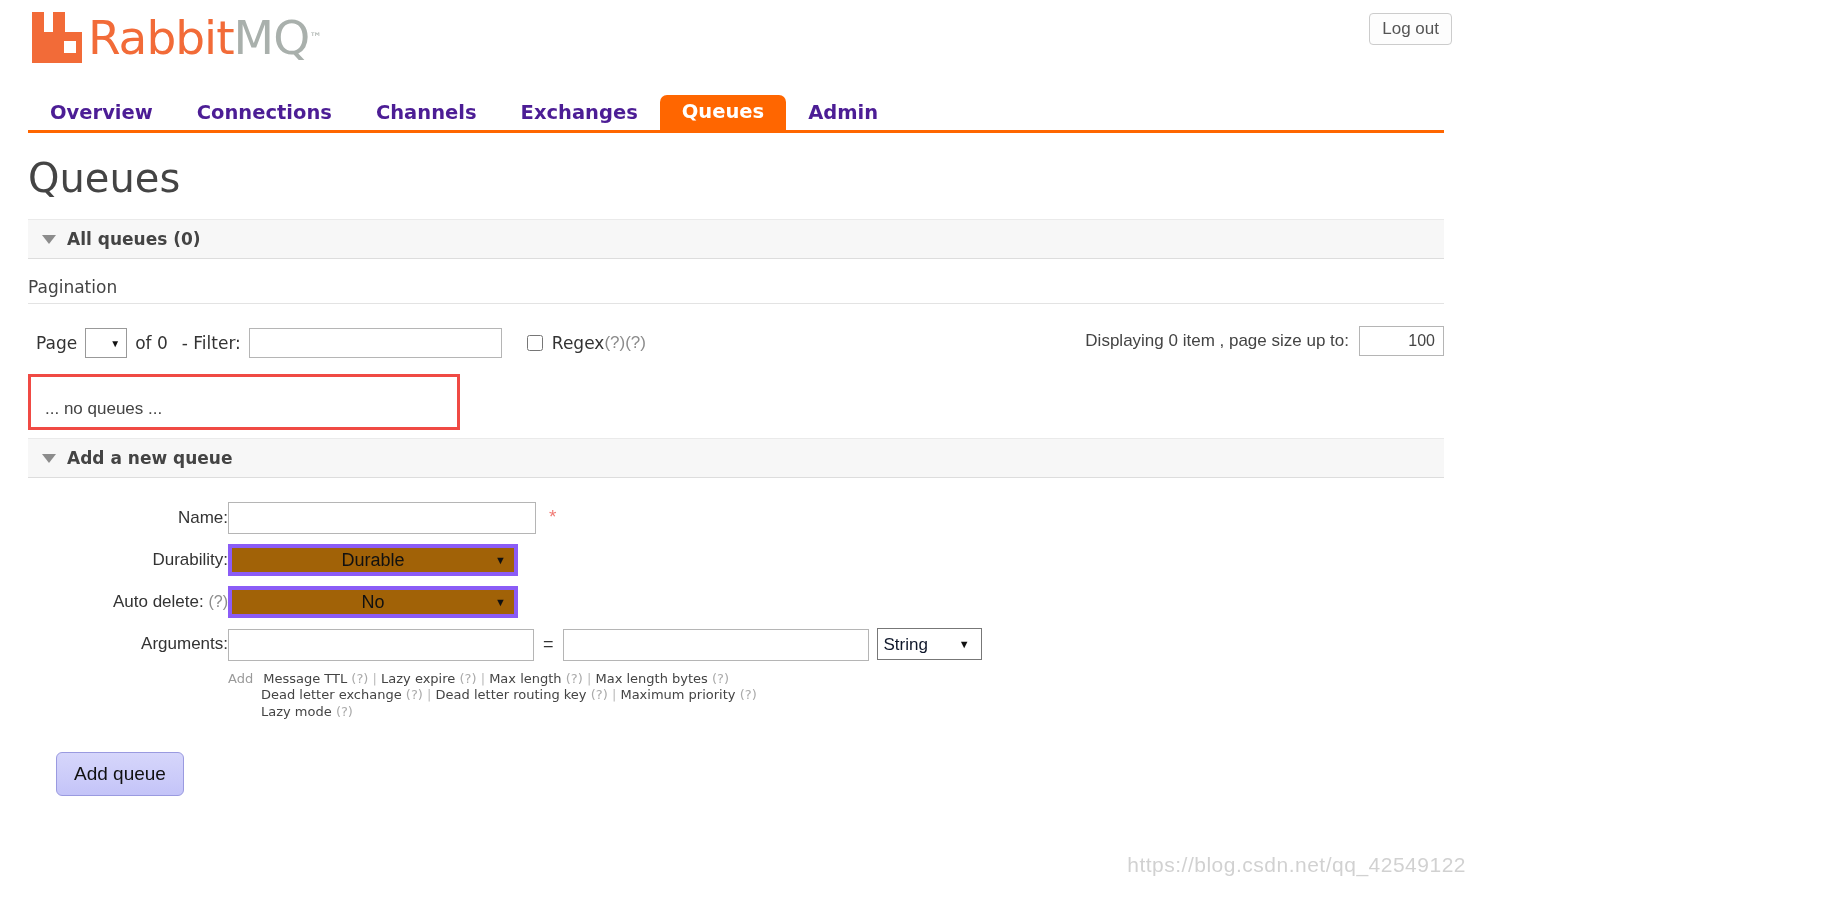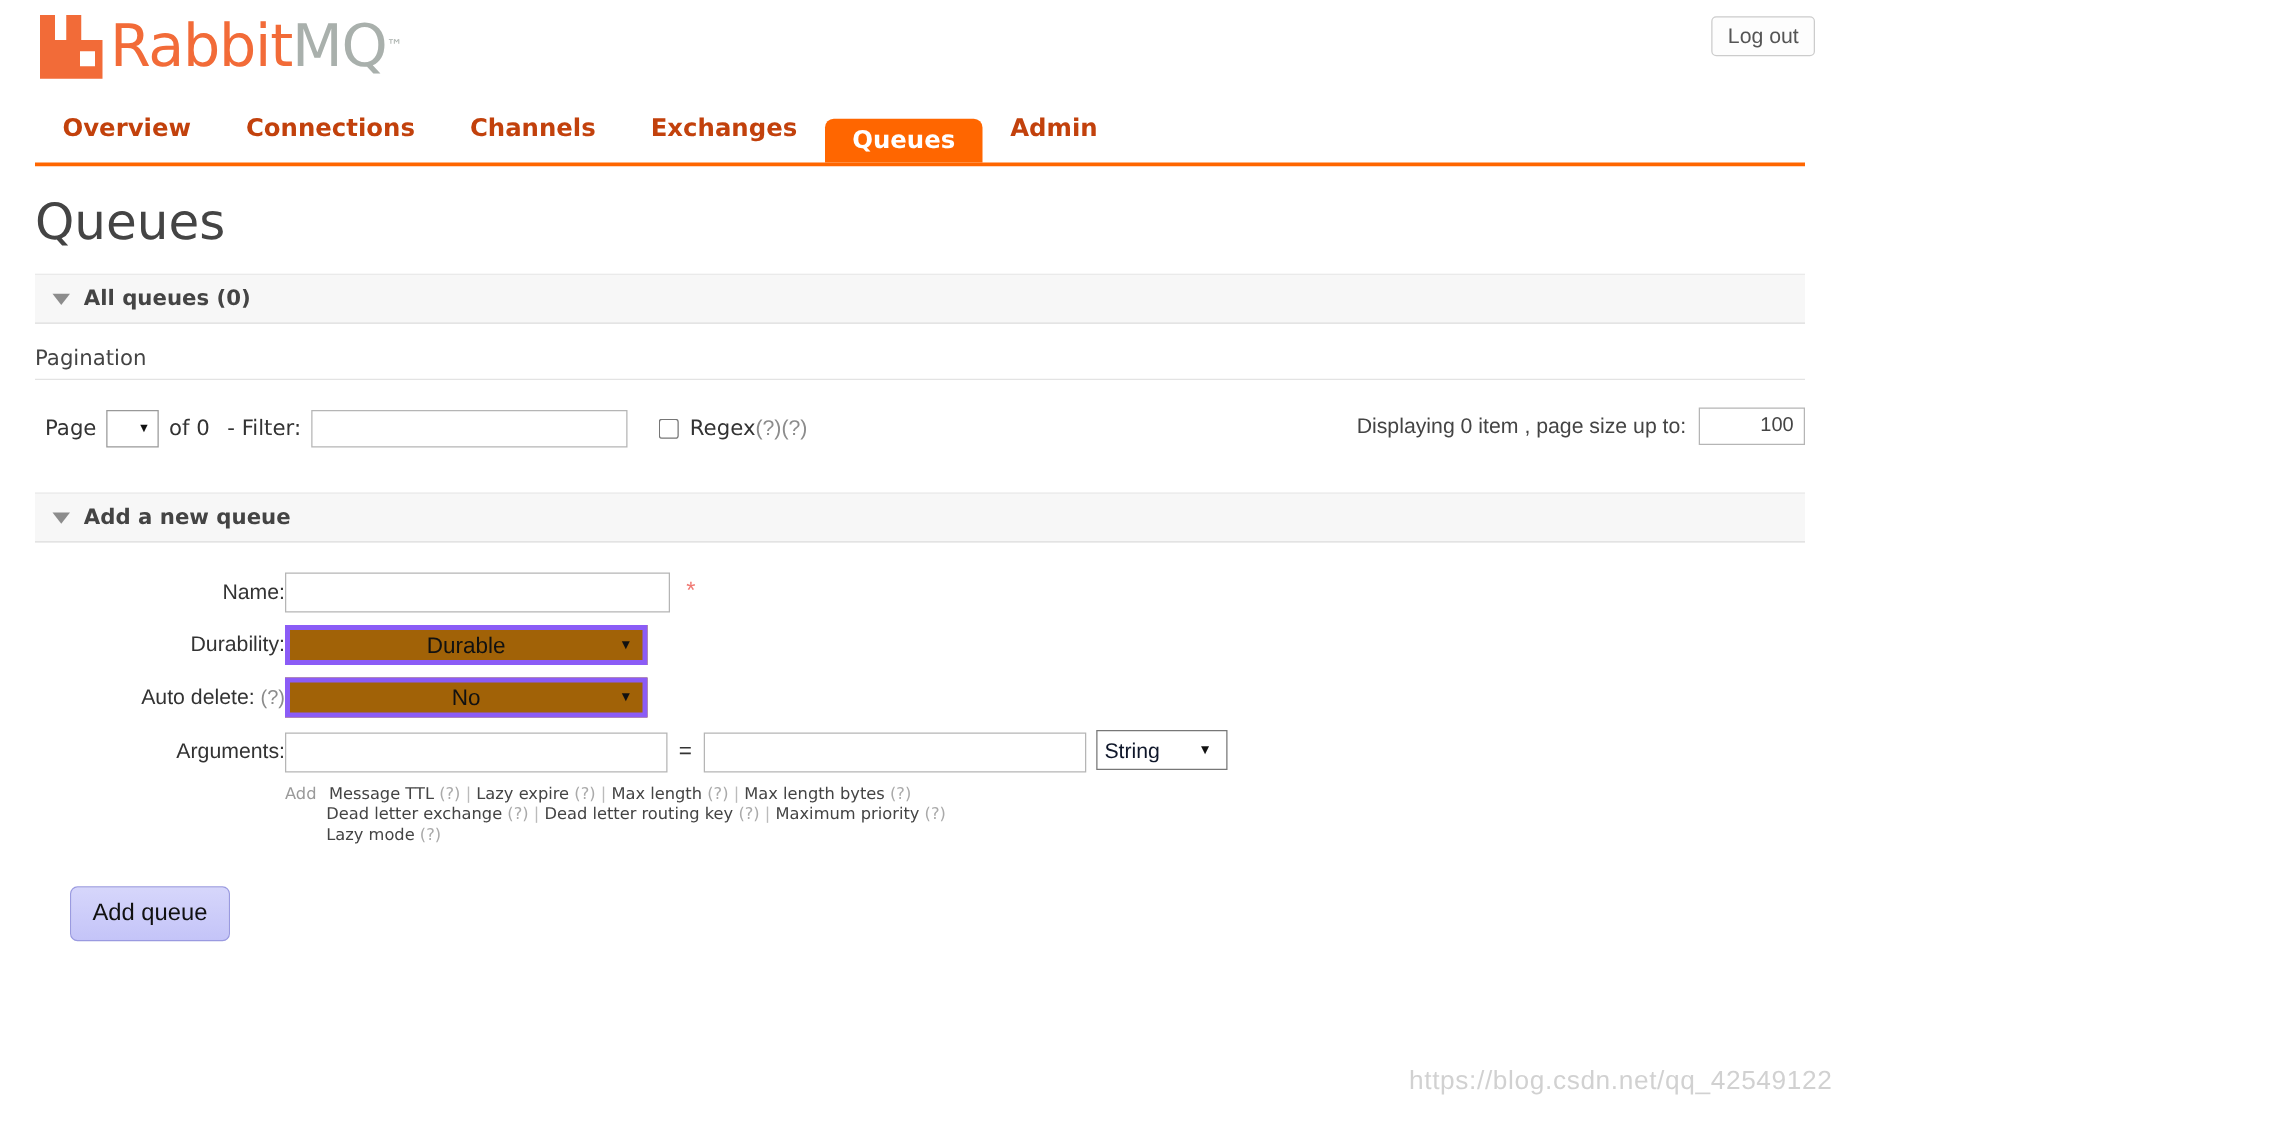--- a/index.html
+++ b/index.html
@@ -83,22 +83,22 @@
     height: 33px;
     margin: 0 28px 0 28px;
     border-bottom: 3px solid #F60;
     display: flex;
     align-items: flex-end;
   }
   .navitem {
     font-family: "DejaVu Sans", sans-serif;
     font-weight: bold;
     font-size: 19.5px;
-    color: #c2410c;
-    padding: 4px 0 16px 0;
+    color: #4c1d95;
+    padding: 4px 0 6px 0;
     margin-right: 0;
     cursor: pointer;
     white-space: nowrap;
   }
   .navitem .inner { display:block; padding: 0 22px; }
   .navitem.active {
     background: #F60;
     color: #fff;
     border-radius: 7px 7px 0 0;
     padding: 5px 0 7px 0;
@@ -223,21 +223,21 @@
     display: flex;
     align-items: flex-end;
     padding: 0 0 8px 14px;
     font-family: "Liberation Sans", sans-serif;
     font-size: 17px;
     color: #444;
     width: 432px;
   }
   #no-queues-row { position: relative; }
 
-  #addqueue-head { margin-top: 24px; }
+  #addqueue-head { margin-top: 8px; }
 
   
   #form {
     padding: 24px 0 0 0;
   }
   table.form-table { border-collapse: collapse; }
   table.form-table td { padding: 0 0 10px 0; vertical-align: middle; }
   td.lbl {
     text-align: right;
     padding-right: 10px;
@@ -422,20 +422,25 @@
       <span class="txt">Regex</span>
       <span class="qmark">(?)</span>
         <span class="qmark">(?)</span>
 
       <div id="displaying">
         <span>Displaying 0 item , page size up to:</span>
         <input class="pagesize" type="text" value="100" style="">
       </div>
     </div>
 
+    <div id="no-queues-row">
+      <div id="no-queues">
+        <span>... no queues ...</span>
+      </div>
+    </div>
 
     <div class="section-head" id="addqueue-head">
       <span class="tri"></span>
       <span>Add a new queue</span>
     </div>
 
     <div id="form">
       <table class="form-table">
         <tbody>
             <tr>

